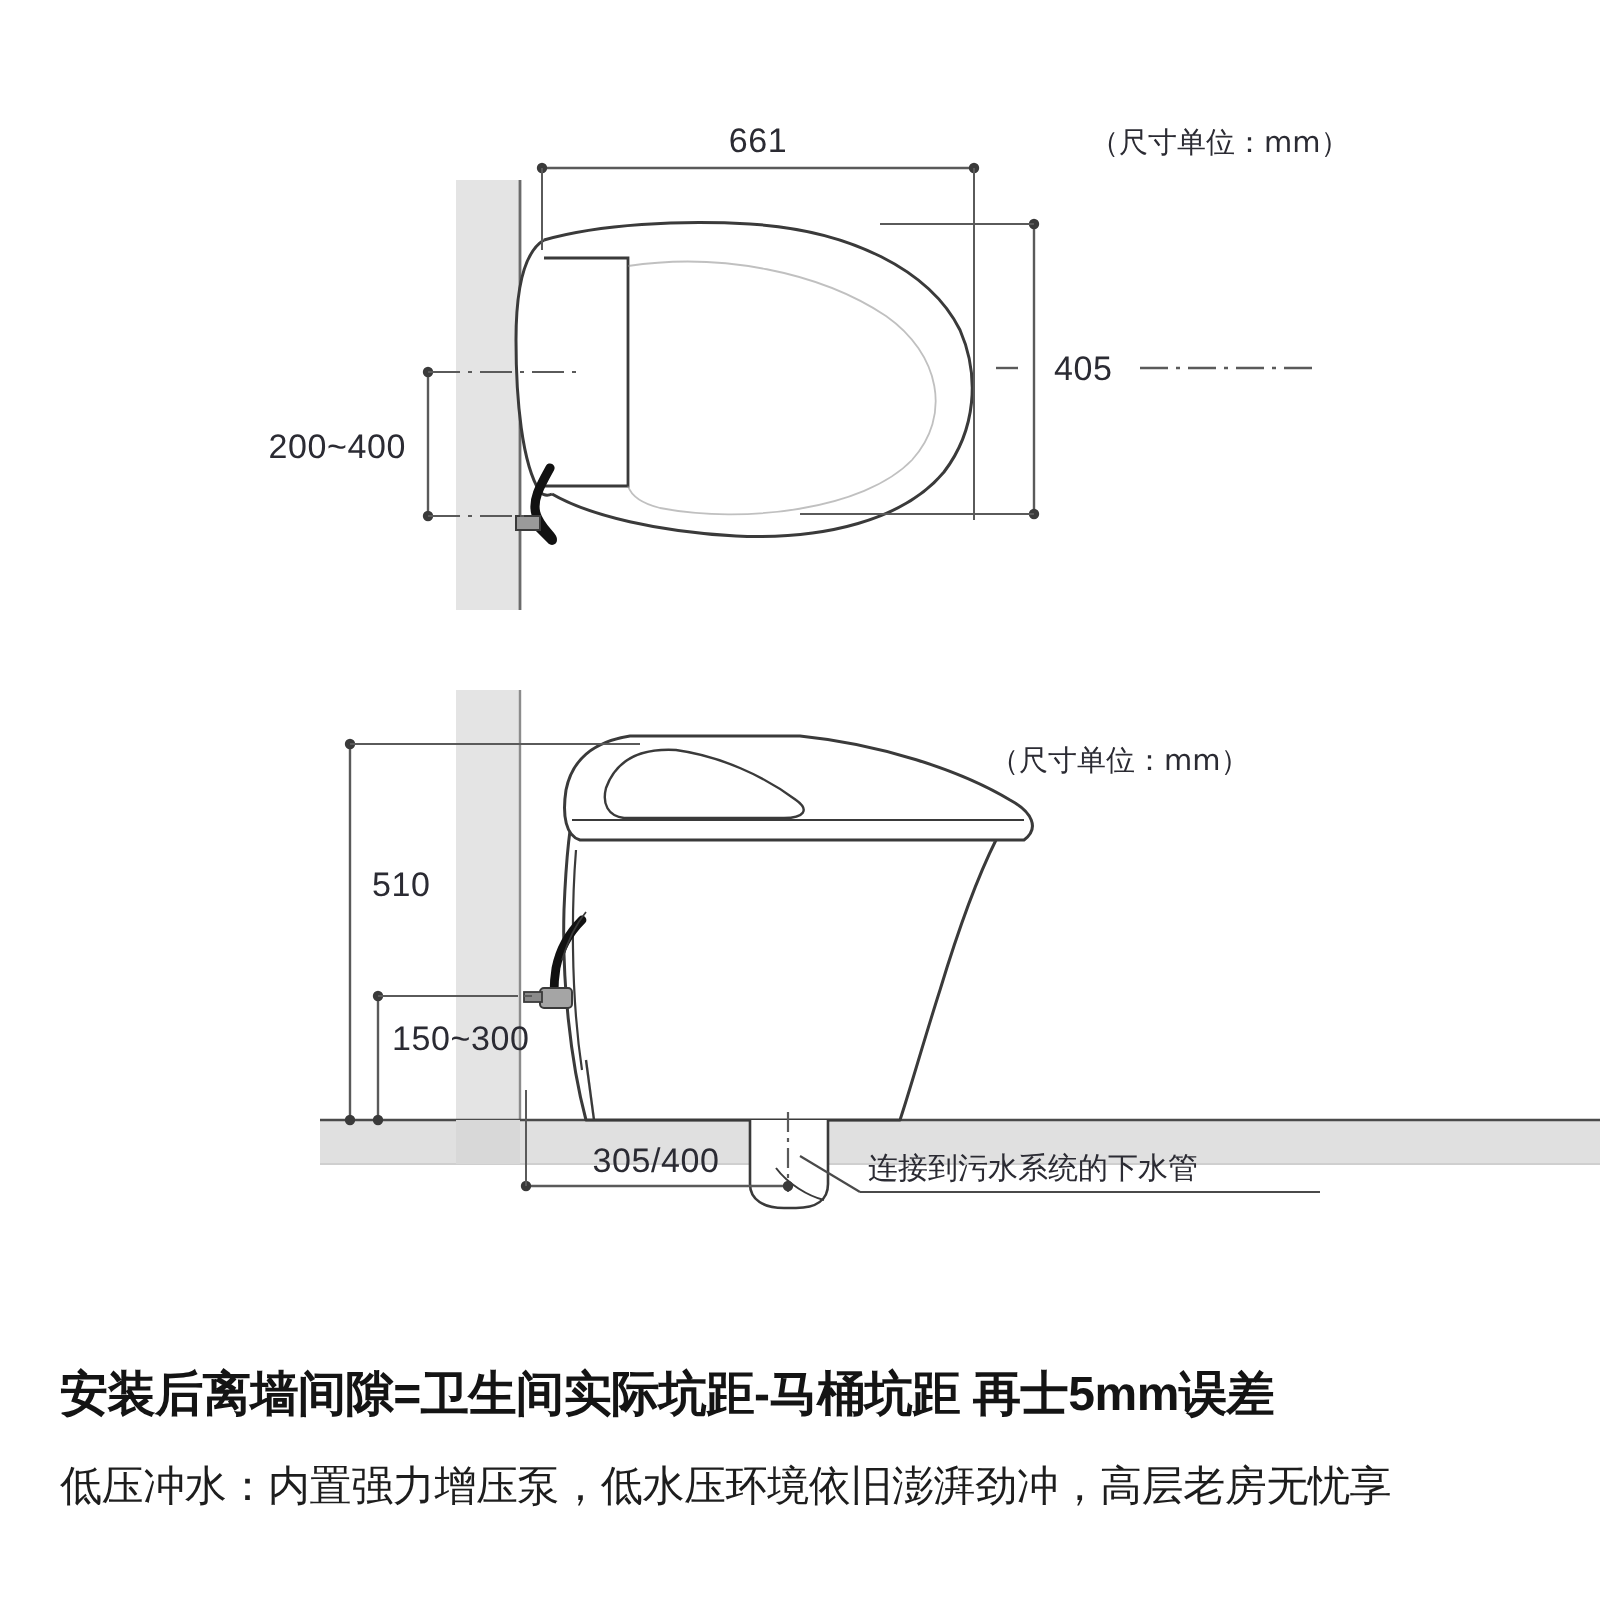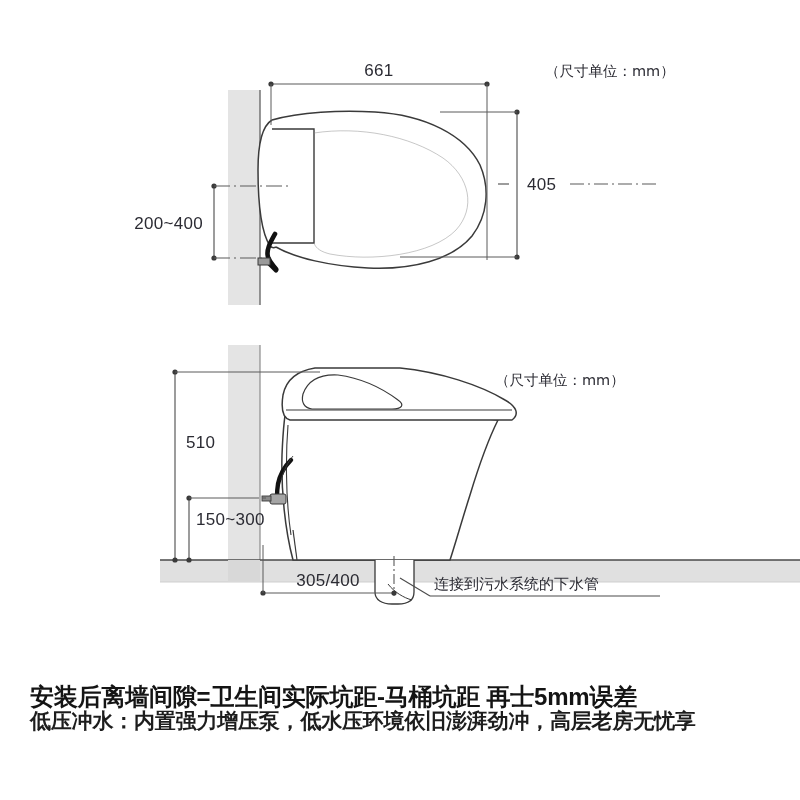--- a/index.html
+++ b/index.html
@@ -52,25 +52,25 @@
     font-size: 24px;
     font-weight: bold;
     color: #141414;
     letter-spacing: -0.2px;
     white-space: nowrap;
     margin-top: 37px;
   }
   .subline {
     position: absolute;
     left: 30px;
-    top: 707px;
+    top: 729px;
     width: 760px;
     font-family: "DejaVu Sans", "Liberation Sans", sans-serif;
     font-size: 21px;
-    font-weight: bold;
+    font-weight: normal;
     color: #1d1d1d;
     letter-spacing: -0.2px;
     white-space: nowrap;
   }
 </style>
 </head>
 <body>
 
 <div id="sheet">
 

